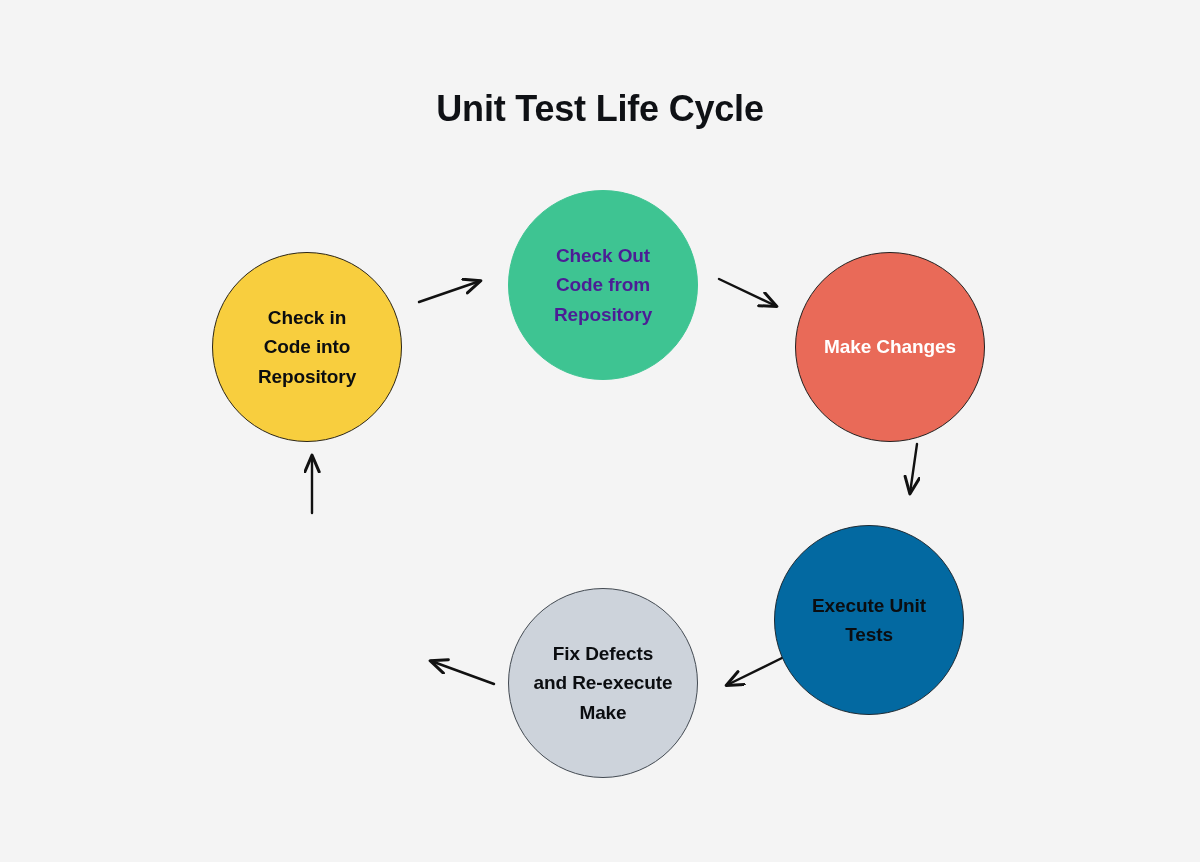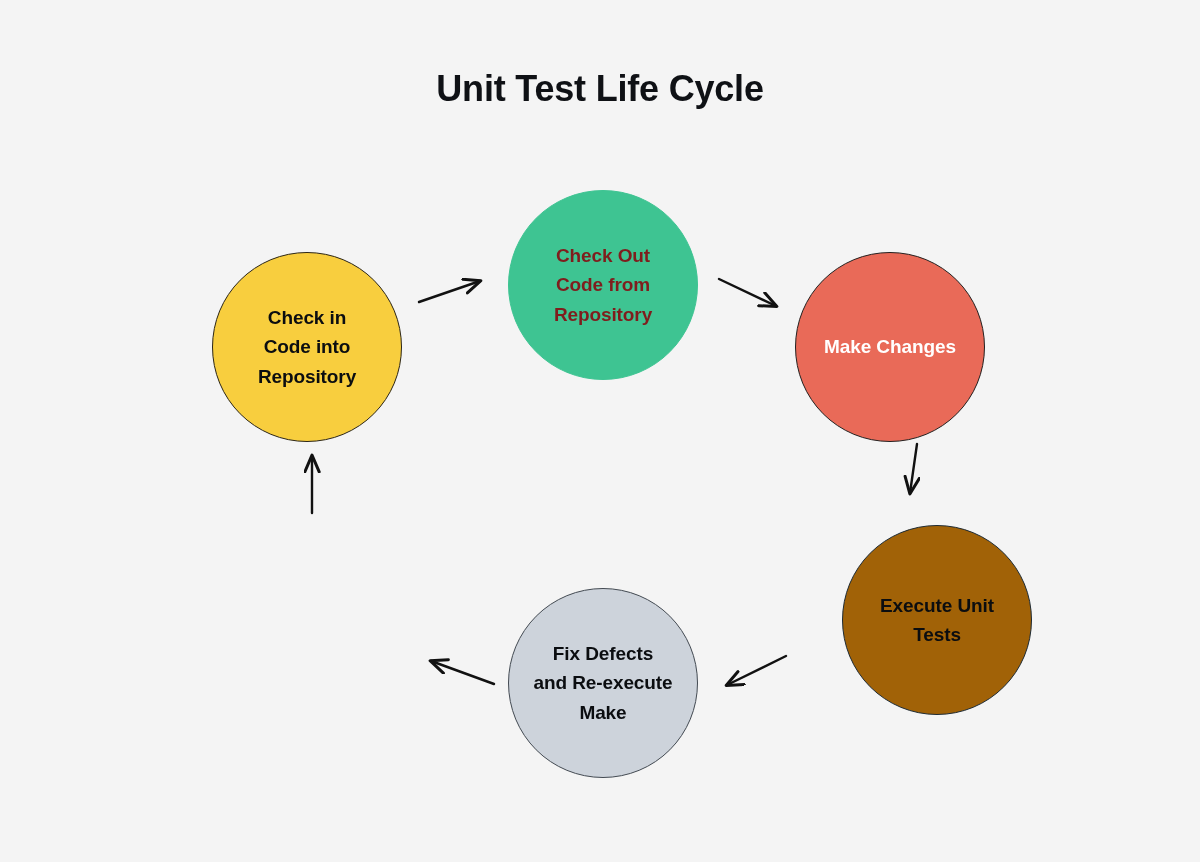--- a/index.html
+++ b/index.html
@@ -15,21 +15,21 @@
     position: relative;
   }
   #diagram-canvas {
     position: absolute;
     inset: 0;
     width: 1200px;
     height: 862px;
   }
   .page-title {
     position: absolute;
-    top: 68px;
+    top: 88px;
     left: 0;
     width: 1200px;
     text-align: center;
     font-size: 36px;
     font-weight: bold;
     letter-spacing: -0.2px;
     color: #0f1115;
     font-family: "Liberation Sans", sans-serif;
   }
   .arrow-layer {
@@ -90,30 +90,30 @@
     </g>
   </svg>
 
   <div class="node node-checkin" style="width: 190px; height: 190px; left: 212px; top: 252px; background: rgb(248, 206, 62);">
     <div class="node-label label-dark" style="color: rgb(11, 13, 16);">Check in
 Code into
 Repository</div>
   </div>
 
   <div class="node node-checkout" style="width: 190px; height: 190px; left: 508px; top: 190px; background: rgb(62, 196, 146);">
-    <div class="node-label label-dark" style="color: #7f1d1d;">Check Out
+    <div class="node-label label-dark" style="color: #4c1d95;">Check Out
 Code from
 Repository</div>
   </div>
 
   <div class="node node-changes" style="width: 190px; height: 190px; left: 795px; top: 252px; background: rgb(233, 106, 88);">
     <div class="node-label label-light" style="color: rgb(255, 255, 255);">Make Changes</div>
   </div>
 
-  <div class="node node-execute" style="width: 190px; height: 190px; left: 842px; top: 525px; background: #a16207;">
+  <div class="node node-execute" style="width: 190px; height: 190px; left: 774px; top: 525px; background: #0369a1;">
     <div class="node-label label-dark" style="color: rgb(11, 13, 16);">Execute Unit
 Tests</div>
   </div>
 
   <div class="node node-fix" style="width: 190px; height: 190px; left: 508px; top: 588px; background: rgb(205, 211, 219);">
     <div class="node-label label-dark" style="color: rgb(11, 13, 16);">Fix Defects
 and Re-execute
 Make</div>
   </div>
 

